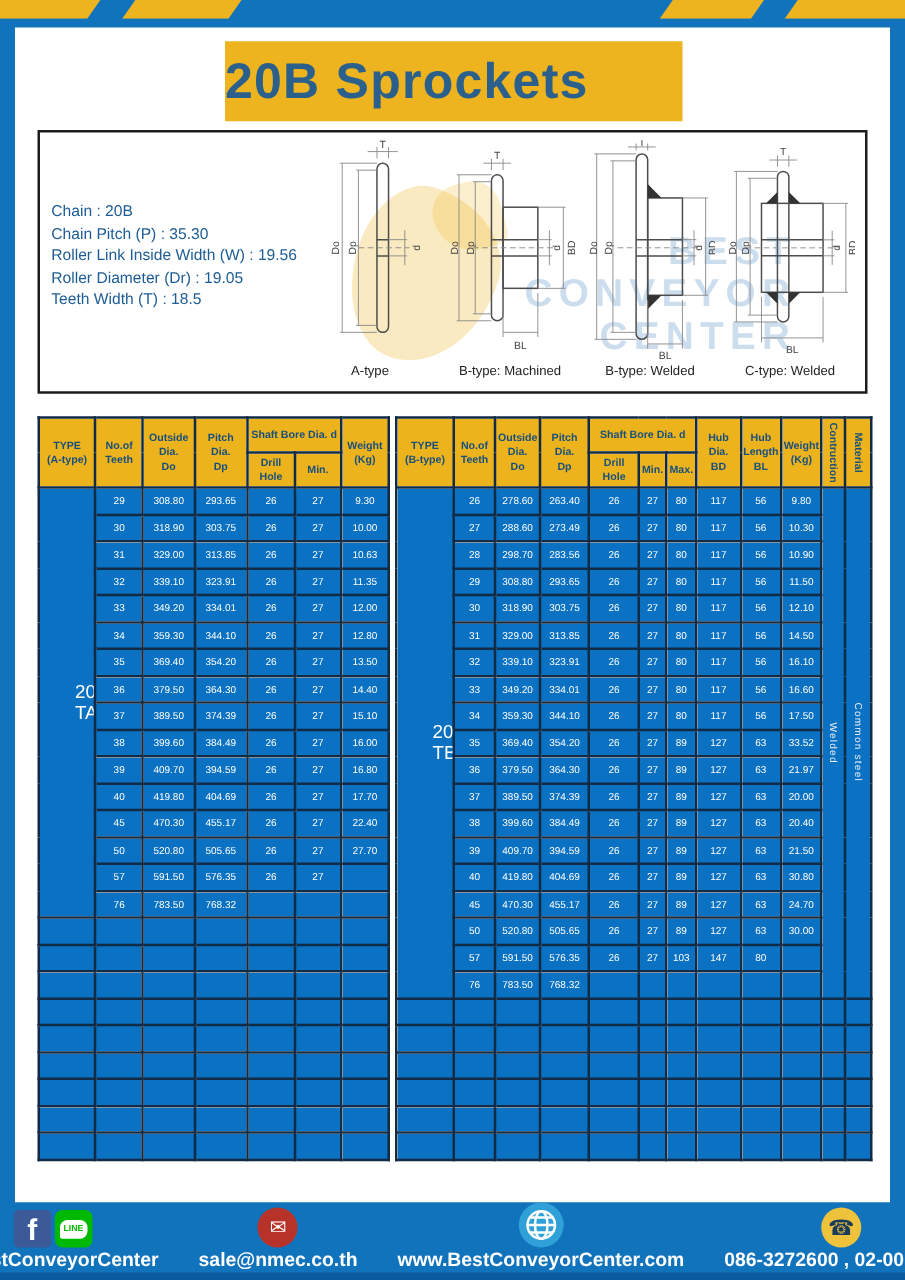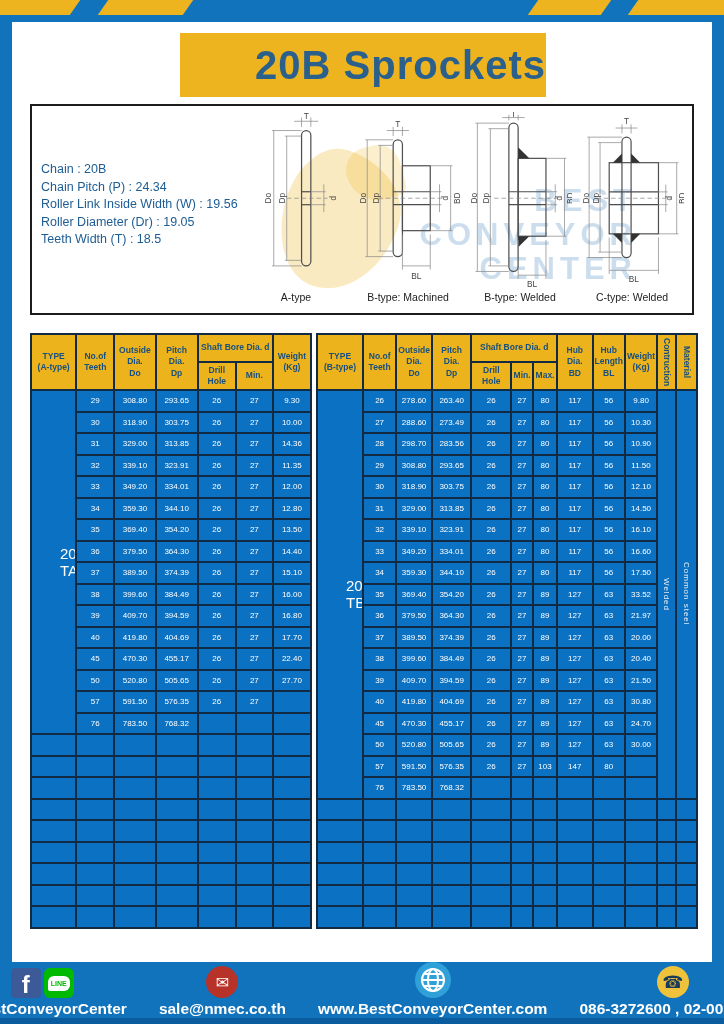--- a/index.html
+++ b/index.html
@@ -9,21 +9,21 @@
   }
   
   .stripes{position:absolute;top:0;left:0;right:0;height:15px;background:#1273bd;overflow:hidden;}
   .stripe{position:absolute;top:0;height:15px;background:#edb41f;transform:skewX(-35deg);}
   .s1{left:-25px;width:100px}.s2{left:103px;width:85px}.s3{left:533px;width:73px}.s4{left:633px;width:108px}
 
   
   .sheet{position:absolute;left:12px;top:22px;width:700px;height:940px;background:#ffffff;}
 
   .title-banner{position:absolute;left:168px;top:11px;width:366px;height:64px;background:#edb41f;
-    display:flex;align-items:center;justify-content:flex-end;}
+    display:flex;align-items:center;justify-content:flex-start;}
   .title-banner span{font-size:40px;font-weight:bold;color:#2b608c;letter-spacing:1px;}
 
   
   .diagram-box{position:absolute;left:18px;top:82px;width:660px;height:207px;background:#fff;border:2px solid #1c1c1c;}
   .specs{position:absolute;left:9px;top:55px;color:#1d5c94;font-weight:normal;font-size:12.5px;line-height:17.5px;z-index:2;}
   .watermark{position:absolute;left:0;top:0;right:0;bottom:0;z-index:0;overflow:hidden;}
   .wm-blob{position:absolute;left:250px;top:45px;width:115px;height:140px;background:rgba(238,180,33,0.28);
     border-radius:38% 62% 55% 45%/45% 40% 60% 55%;transform:rotate(18deg);}
   .wm-blob2{position:absolute;left:315px;top:40px;width:55px;height:55px;background:rgba(238,180,33,0.22);
     border-radius:50% 50% 20% 70%;transform:rotate(-15deg);}
@@ -94,21 +94,21 @@
       <div class="wm-blob2"></div>
       <div class="wm-text">
         <div>BEST</div>
         <div>CONVEYOR</div>
         <div>CENTER</div>
       </div>
     </div>
 
     <div class="specs">
       <div>Chain  : 20B</div>
-      <div>Chain Pitch (P)  :  24.34</div>
+      <div>Chain Pitch (P)  :  35.30</div>
       <div>Roller Link Inside Width (W)  :  19.56</div>
       <div>Roller Diameter (Dr)  : 19.05</div>
       <div>Teeth Width (T)  :  18.5</div>
     </div>
 
     <div class="diagrams">
 
       <div class="diag">
         <svg viewBox="0 0 100 192">
           <g class="partline">
@@ -320,21 +320,21 @@
           <td>26</td>
           <td>27</td>
           <td>10.00</td>
         </tr>
         <tr>
           <td>31</td>
           <td>329.00</td>
           <td>313.85</td>
           <td>26</td>
           <td>27</td>
-          <td>14.36</td>
+          <td>10.63</td>
         </tr>
         <tr>
           <td>32</td>
           <td>339.10</td>
           <td>323.91</td>
           <td>26</td>
           <td>27</td>
           <td>11.35</td>
         </tr>
         <tr>

